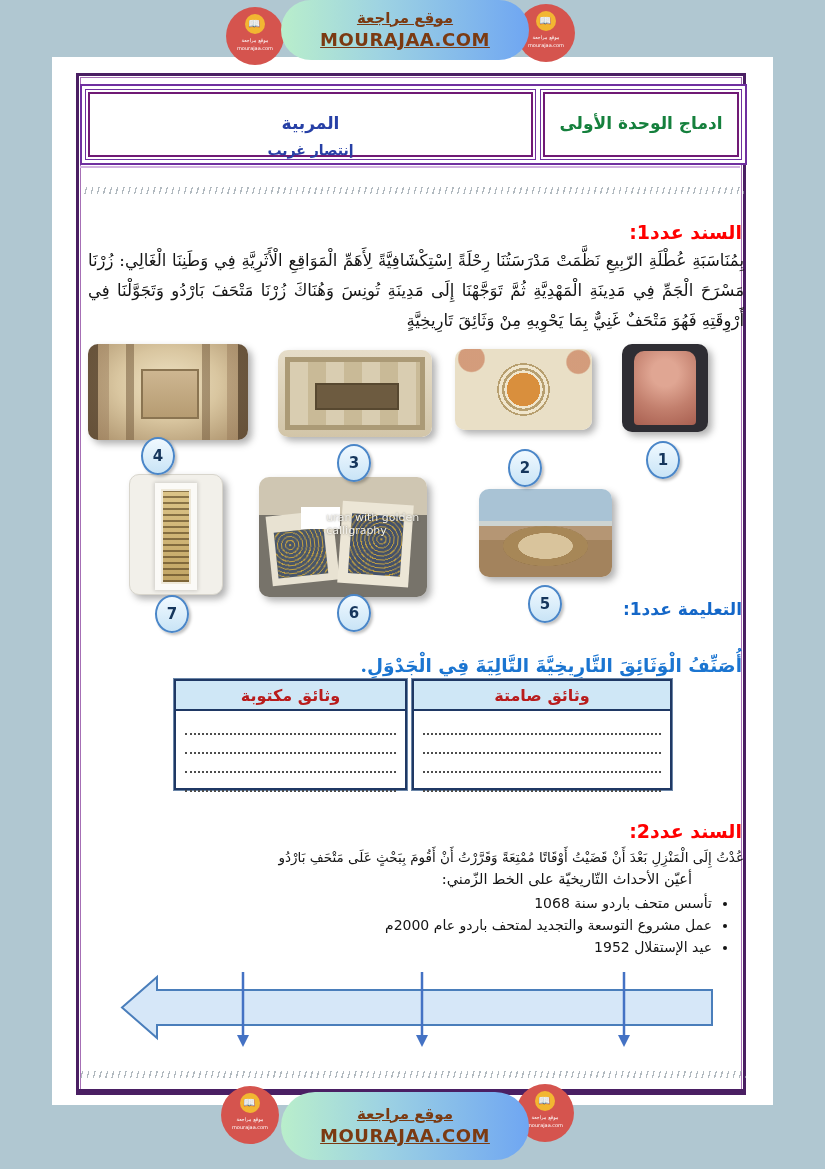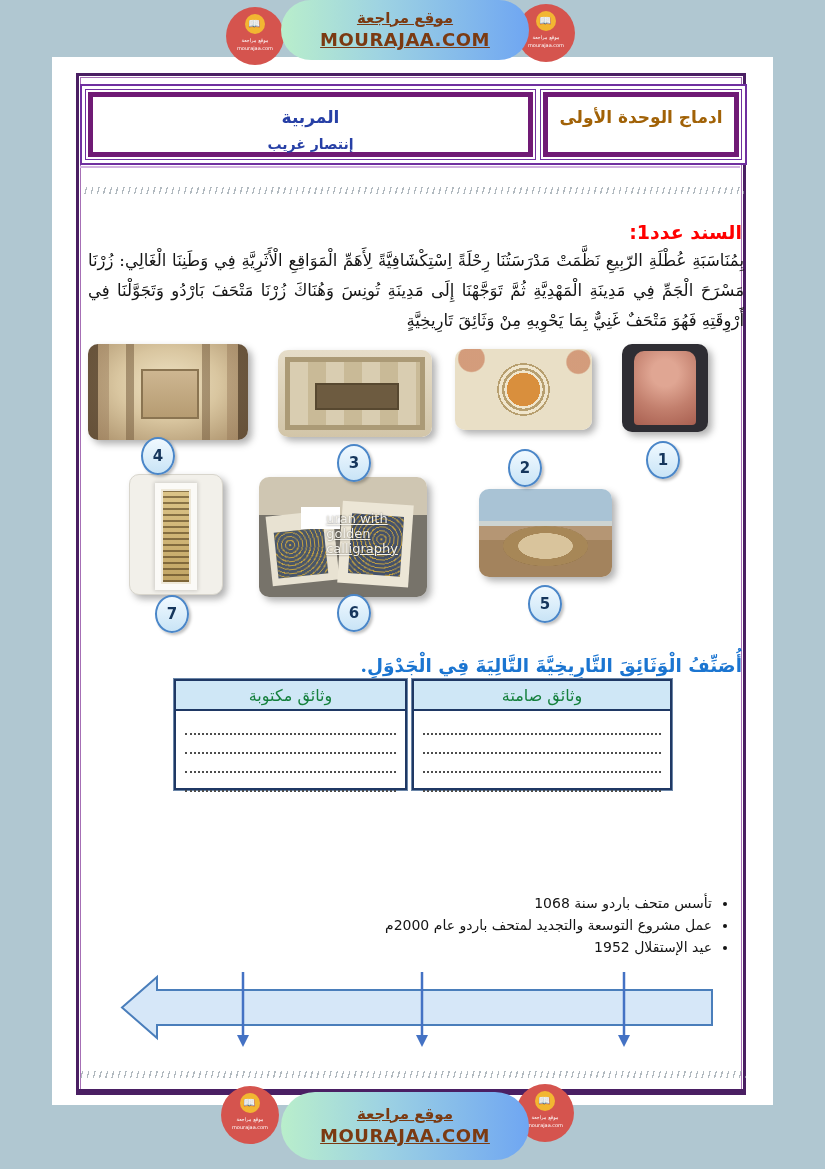--- a/index.html
+++ b/index.html
@@ -18,25 +18,25 @@
   .logo{position:absolute;width:58px;height:58px;border-radius:50%;background:#d5544e;z-index:5;
     display:flex;flex-direction:column;align-items:center;}
   .logo .yellow{width:20px;height:20px;border-radius:50%;background:#f2b632;margin-top:7px;
     display:flex;align-items:center;justify-content:center;font-size:10px;line-height:1;}
   .logo .cap{color:#ffffff;font-size:5px;line-height:1.5;text-align:center;margin-top:3px;}
 
   
   .hdr-table{position:absolute;left:80px;top:84px;width:657px;height:71px;border:2px solid #7030a0;
     display:flex;direction:rtl;gap:4px;padding:3px;background:#fff;}
   .hdr-cell{border:1px solid #7030a0;position:relative;}
-  .hdr-cell-inner{position:absolute;inset:2px;border:5px solid #701a75;display:flex;flex-direction:column;align-items:center;padding-top:10px;}
+  .hdr-cell-inner{position:absolute;inset:2px;border:2px solid #701a75;display:flex;flex-direction:column;align-items:center;padding-top:19px;}
   .c-school{flex:0 0 210px;} .c-title{flex:0 0 200px;} .c-teacher{flex:1;}
   .blue-line{color:#2740a6;font-weight:bold;font-size:17px;line-height:1.2;}
   .blue-line2{color:#2740a6;font-weight:bold;font-size:14px;line-height:1.2;margin-top:9px;}
-  .pink-line{color:#a16207;font-weight:bold;font-size:17px;line-height:1.2;}
+  .pink-line{color:#15803d;font-weight:bold;font-size:17px;line-height:1.2;}
 
   .lavender-rule{position:absolute;left:80px;top:166px;width:660px;height:2px;background:#d3b3e0;}
   .zigzag{position:absolute;height:7px;
     background:repeating-linear-gradient(105deg,transparent 0 2px,#97a2aa 2px 3.3px,transparent 3.3px 6px);
     opacity:.75;}
 
   .red-head{position:absolute;left:88px;width:654px;direction:rtl;text-align:right;
     color:#ff0000;font-weight:bold;font-size:19px;}
   .para{position:absolute;left:88px;width:656px;direction:rtl;text-align:justify;
     color:#141414;font-size:16.5px;line-height:30px;font-family:"DejaVu Serif","DejaVu Sans",serif;}
@@ -69,34 +69,34 @@
     background:repeating-linear-gradient(0deg,rgba(70,50,20,.55) 0 2px,transparent 2px 6px),linear-gradient(#dcc488,#c2a564);
     border:2px solid #efe9da;box-shadow:0 0 0 6px #fbfaf7,0 0 4px 7px rgba(0,0,0,.15);}
   .img-quran{background:linear-gradient(180deg,#cfc6b2 0 32%,#77736a 32% 100%);}
   .img-quran .pageA{position:absolute;left:6%;top:30%;width:40%;height:58%;background:#e8e2d2;transform:rotate(-6deg);}
   .img-quran .pageB{position:absolute;left:48%;top:22%;width:42%;height:68%;background:#ece6d6;transform:rotate(4deg);}
   .img-quran .panelA{position:absolute;left:10%;top:44%;width:30%;height:38%;transform:rotate(-6deg);
     background:repeating-radial-gradient(circle at 30% 30%,rgba(210,170,60,.9) 0 1px,transparent 1px 4px),#49566a;}
   .img-quran .panelB{position:absolute;left:54%;top:32%;width:31%;height:50%;transform:rotate(4deg);
     background:repeating-radial-gradient(circle at 60% 40%,rgba(210,170,60,.9) 0 1px,transparent 1px 4px),#44516a;}
   .img-quran .patch{position:absolute;left:25%;top:25%;width:23%;height:18%;background:#ffffff;}
-  .img-quran .wm{position:absolute;left:40%;top:28%;width:58%;color:#f3f1ea;font-size:13px;text-shadow:0 0 2px rgba(0,0,0,.5);text-decoration:underline;}
+  .img-quran .wm{position:absolute;left:40%;top:28%;width:58%;color:#f3f1ea;font-size:11px;text-shadow:0 0 2px rgba(0,0,0,.5);}
   .img-amphi{background:linear-gradient(180deg,#a9c3d5 0 36%,#cdd4d2 36% 42%,#b59674 42% 58%,#a3835d 58% 100%);}
   .img-amphi .arena{position:absolute;left:18%;top:42%;width:64%;height:46%;border-radius:50%;
     background:radial-gradient(ellipse at 50% 50%,#d9c49c 0 45%,#a78757 46% 70%,#8f713f 71%);}
 
   .inst-head{position:absolute;left:88px;width:654px;direction:rtl;text-align:right;
     color:#1467c8;font-weight:bold;font-size:17px;}
   .inst-text{position:absolute;left:88px;width:654px;direction:rtl;text-align:right;
     color:#1b75d1;font-weight:bold;font-size:18.5px;font-family:"DejaVu Serif","DejaVu Sans",serif;}
 
   
   .cls-box{position:absolute;top:679px;height:107px;border:2px solid #1f3864;background:#fff;box-shadow:0 0 0 1px #6b86a8;}
   .cls-head{height:28px;background:#cfe7f6;border-bottom:2px solid #1f3864;display:flex;align-items:center;justify-content:center;
-    color:#15803d;font-weight:normal;font-size:16px;direction:rtl;}
+    color:#b91c1c;font-weight:bold;font-size:16px;direction:rtl;}
   .cls-body{padding:5px 9px 0 9px;}
   .dotline{height:17px;border-bottom:2px dotted #4d4d4d;}
 
   .sanad2-l1{position:absolute;left:88px;width:656px;direction:rtl;text-align:right;
     color:#141414;font-size:13.5px;font-family:"DejaVu Serif","DejaVu Sans",serif;}
   .sanad2-l2{position:absolute;left:88px;width:604px;direction:rtl;text-align:right;
     color:#141414;font-size:14.5px;font-family:"DejaVu Serif","DejaVu Sans",serif;}
   .bullets{position:absolute;left:100px;top:893px;width:612px;direction:rtl;margin:0;padding:0 14px 0 0;
     color:#141414;font-size:14px;line-height:21px;}
   .bullets li{margin-bottom:1px;}
@@ -179,20 +179,21 @@
     <span class="wm">uran with golden calligraphy</span>
   </figure>
   <figure class="fig img-frame7" style="left:129px;top:474px;width:92px;height:119px;margin:0;">
     <div class="strip"></div>
   </figure>
 
   <div class="badge" style="left:528px;top:585px;">5</div>
   <div class="badge" style="left:337px;top:594px;">6</div>
   <div class="badge" style="left:155px;top:595px;">7</div>
 
+  <div class="inst-head" style="top:599px;">التعليمة عدد1:</div>
   <div class="inst-text" style="top:655px;">أُصَنِّفُ الْوَثَائِقَ التَّارِيخِيَّةَ التَّالِيَةَ فِي الْجَدْوَلِ.</div>
 
   <div class="cls-box" style="left:412px;width:256px;text-align:right;">
     <div class="cls-head">وثائق صامتة</div>
     <div class="cls-body">
       <div class="dotline"></div>
       <div class="dotline"></div>
       <div class="dotline"></div>
       <div class="dotline"></div>
     </div>
@@ -200,20 +201,23 @@
   <div class="cls-box" style="left:174px;width:229px;">
     <div class="cls-head">وثائق مكتوبة</div>
     <div class="cls-body">
       <div class="dotline"></div>
       <div class="dotline"></div>
       <div class="dotline"></div>
       <div class="dotline"></div>
     </div>
   </div>
 
+  <div class="red-head" style="top:820px;">السند عدد2:</div>
+  <div class="sanad2-l1" style="top:849px;">عُدْتُ إِلَى الْمَنْزِلِ بَعْدَ أَنْ قَضَيْتُ أَوْقَاتًا مُمْتِعَةً وَقَرَّرْتُ أَنْ أَقُومَ بِبَحْثٍ عَلَى مَتْحَفِ بَارْدُو</div>
+  <div class="sanad2-l2" style="top:871px;">أعيّن الأحداث التّاريخيّة على الخط الزّمني:</div>
   <ul class="bullets">
     <li>تأسس متحف باردو سنة 1068</li>
     <li>عمل مشروع التوسعة والتجديد لمتحف باردو عام 2000م</li>
     <li>عيد الإستقلال 1952</li>
   </ul>
 
   <svg class="timeline-svg" width="666" height="95" viewBox="0 0 666 95">
     <path d="M632,25 L77,25 L77,12 L42,42.5 L77,73 L77,60 L632,60 Z" fill="#d6e7f8" stroke="#4a7ebb" stroke-width="2"></path>
     <g stroke="#4472c4" stroke-width="2.5">
       <line x1="163" y1="7" x2="163" y2="72"></line>

